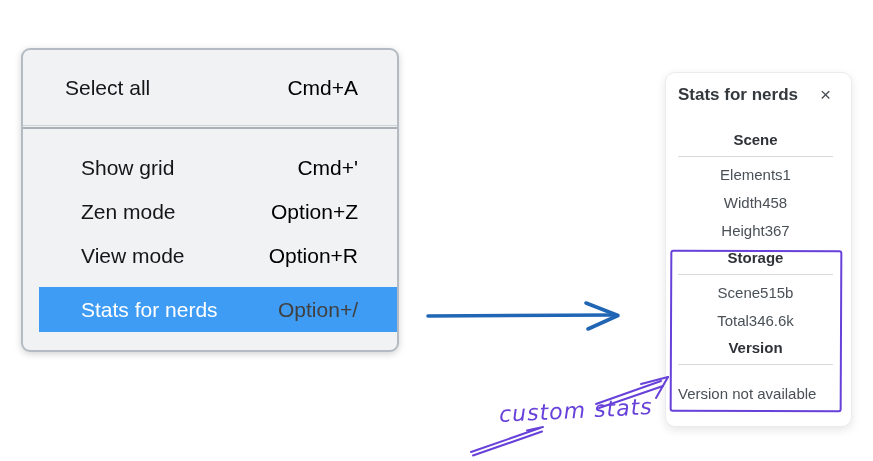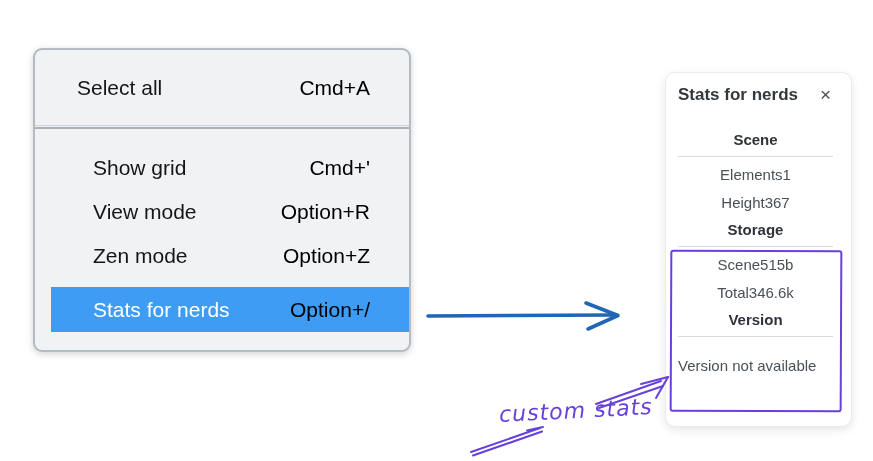--- a/index.html
+++ b/index.html
@@ -6,21 +6,21 @@
   .stage {
     position: relative;
     width: 873px; height: 461px;
     background: #ffffff;
     font-family: "Liberation Sans", sans-serif;
     overflow: hidden;
   }
 
   
   .menu {
-    position: absolute; left: 33px; top: 48px;
+    position: absolute; left: 21px; top: 48px;
     width: 378px; height: 304px;
     box-sizing: border-box;
     background: #f0f2f4;
     border: 2px solid #b5bbc2;
     border-radius: 9px;
     box-shadow: 0 2px 7px rgba(0,0,0,0.18);
   }
   .menu-item {
     display: flex; justify-content: space-between; align-items: center;
     padding: 0 39px 0 42px;
@@ -32,21 +32,21 @@
     height: 4px; box-sizing: border-box;
     border-top: 1px solid #cdd2d7;
     border-bottom: 2px solid #a9b0b7;
   }
   .menu-sec2 { padding-top: 17px; }
   .menu-sec2 .menu-item { height: 44px; margin-left: 16px; }
   .menu-item.selected {
     margin-top: 9px; height: 45px;
     background: #3e9cf5; color: #ffffff;
   }
-  .menu-item.selected .shortcut { color: #000000; text-align: right; }
+  .menu-item.selected .shortcut { color: #404040; text-align: right; }
 
   
   .panel {
     position: absolute; left: 665px; top: 72px;
     width: 187px; height: 355px;
     box-sizing: border-box;
     background: #ffffff;
     border: 1px solid #e9ebee;
     border-radius: 10px;
     box-shadow: 0 3px 10px rgba(0,0,0,0.10);
@@ -106,26 +106,26 @@
         <span class="shortcut">Cmd+A</span>
       </div>
     </div>
     <div class="menu-divider"></div>
     <div class="menu-sec2">
       <div class="menu-item">
         <span>Show grid</span>
         <span class="shortcut">Cmd+'</span>
       </div>
       <div class="menu-item">
+        <span>Zen mode</span>
+        <span class="shortcut">Option+Z</span>
+      </div>
+      <div class="menu-item">
         <span>View mode</span>
         <span class="shortcut">Option+R</span>
-      </div>
-      <div class="menu-item">
-        <span>Zen mode</span>
-        <span class="shortcut">Option+Z</span>
       </div>
       <div class="menu-item selected">
         <span>Stats for nerds</span>
         <span class="shortcut">Option+/</span>
       </div>
     </div>
   </div>
 
   <svg width="210" height="45" style="left:420px; top:295px;" aria-hidden="true">
     <g fill="none" stroke="#2066b4" stroke-width="3.6" stroke-linecap="round" stroke-linejoin="round">
@@ -139,20 +139,24 @@
       <span class="panel-title">Stats for nerds</span>
       <span class="panel-close">×</span>
     </div>
 
     <div class="sec-heading first">Scene</div>
     <div class="sec-divider"></div>
     <div class="stat-rows">
       <div class="stat-row">
         <span>Elements</span>
         <span>1</span>
+      </div>
+      <div class="stat-row">
+        <span>Width</span>
+        <span>458</span>
       </div>
       <div class="stat-row">
         <span>Height</span>
         <span>367</span>
       </div>
     </div>
 
     <div class="sec-heading mid">Storage</div>
     <div class="sec-divider"></div>
     <div class="stat-rows">

